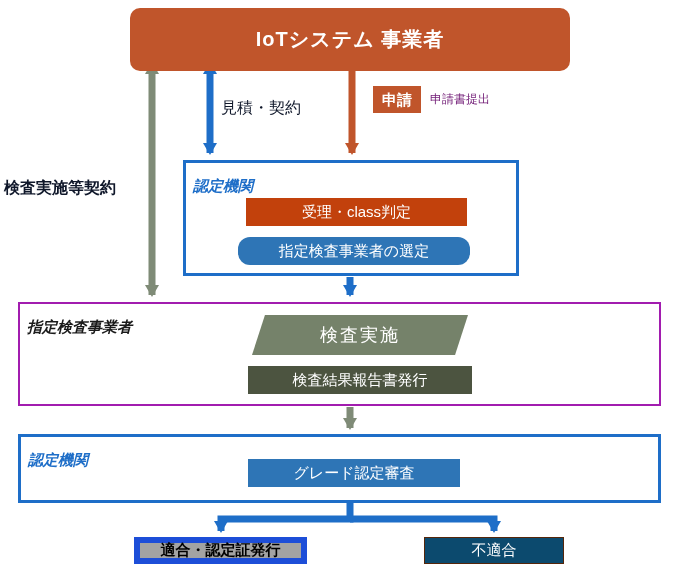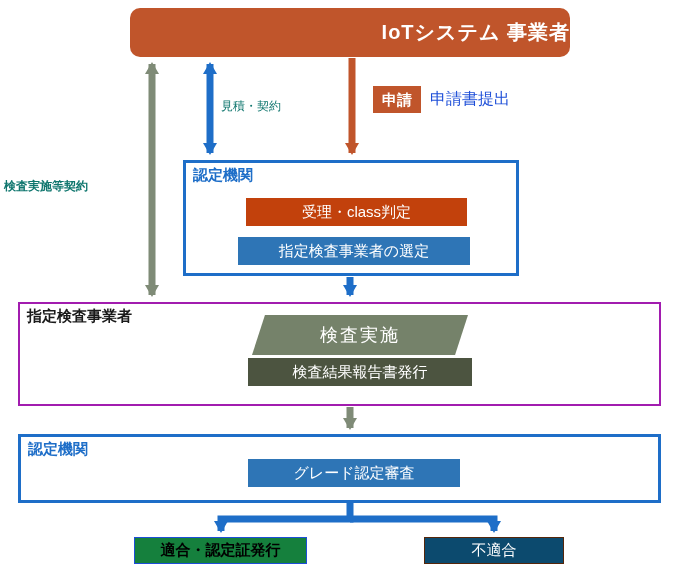--- a/index.html
+++ b/index.html
@@ -3,68 +3,68 @@
 <meta charset="utf-8">
 <style>
   html,body{margin:0;padding:0;background:#ffffff;}
   .stage{
     position:relative;width:680px;height:576px;background:#ffffff;overflow:hidden;
     font-family:"Liberation Sans","DejaVu Sans",sans-serif;color:#111;
   }
   .arrows{position:absolute;left:0;top:0;width:680px;height:576px;}
 
   .banner{
-    position:absolute;left:130px;top:8px;width:440px;height:49px;
+    position:absolute;left:130px;top:8px;width:440px;height:63px;
     background:#c0552b;border-radius:10px;
-    display:flex;align-items:center;justify-content:flex-end;
+    display:flex;align-items:center;justify-content:center;
     color:#ffffff;font-size:20px;font-weight:bold;letter-spacing:1px;
   }
 
-  .lbl{position:absolute;font-size:12px;color:#0f766e;white-space:nowrap;}
+  .lbl{position:absolute;font-size:16px;color:#0f172a;white-space:nowrap;}
   .lbl.quote{left:221px;top:98px;}
   .lbl.contract{left:4px;top:178px;font-weight:600;}
 
   .approw{position:absolute;left:329px;top:85px;height:29px;display:flex;align-items:center;padding-left:44px;}
   .badge{
     background:#c0552b;color:#fff;font-weight:bold;font-size:15px;
     padding:4px 9px;line-height:1.3;
   }
-  .note{margin-left:9px;font-size:16px;color:#1d4ed8;white-space:nowrap;}
+  .note{margin-left:9px;font-size:12px;color:#701a75;white-space:nowrap;}
 
   .box{position:absolute;background:#ffffff;box-sizing:border-box;}
   .certbox1{left:183px;top:160px;width:336px;height:116px;border:3px solid #1e6ec8;}
   .inspbox{left:18px;top:302px;width:643px;height:104px;border:2px solid #a21caf;}
   .certbox2{left:18px;top:434px;width:643px;height:69px;border:3px solid #1e6ec8;}
-  .boxtitle{padding:3px 7px;font-size:15px;font-weight:bold;white-space:nowrap;}
+  .boxtitle{padding:14px 7px;font-size:15px;font-weight:bold;white-space:nowrap;font-style:italic;}
   .boxtitle.blue{color:#1e6ec8;}
   .boxtitle.dark{color:#1a1a1a;}
 
   .bar{
     position:absolute;display:flex;align-items:center;justify-content:center;
     color:#ffffff;font-size:15px;white-space:nowrap;box-sizing:border-box;
   }
   .bar1{left:246px;top:198px;width:221px;height:28px;background:#c2410c;}
-  .bar2{left:238px;top:237px;width:232px;height:28px;background:#2e75b6;}
-  .darkbar{left:248px;top:358px;width:224px;height:28px;background:#4c5440;}
+  .bar2{left:238px;top:237px;width:232px;height:28px;background:#2e75b6;border-radius:12px;}
+  .darkbar{left:248px;top:366px;width:224px;height:28px;background:#4c5440;}
   .gradebar{left:248px;top:459px;width:212px;height:28px;background:#2e75b6;}
 
   .para{
     position:absolute;left:252px;top:315px;width:216px;height:40px;
     background:#75826a;clip-path:polygon(6% 0,100% 0,94% 100%,0% 100%);
     display:flex;align-items:center;justify-content:center;
     color:#ffffff;font-size:18px;letter-spacing:2px;
   }
 
   .outcome{
     position:absolute;display:flex;align-items:center;justify-content:center;
     font-size:15px;box-sizing:border-box;white-space:nowrap;
   }
   .outcome.pass{
-    left:134px;top:537px;width:173px;height:27px;background:#15803d;
-    border:1px solid #1d4ed8;color:#000;font-weight:600;
+    left:134px;top:537px;width:173px;height:27px;background:#a3a3a3;
+    border:6px solid #1d4ed8;color:#000;font-weight:600;
   }
   .outcome.fail{
     left:424px;top:537px;width:140px;height:27px;background:#0c4a6e;
     border:1px solid #55260a;color:#fff;
   }
 </style>
 </head>
 <body>
 
 <div class="stage">

